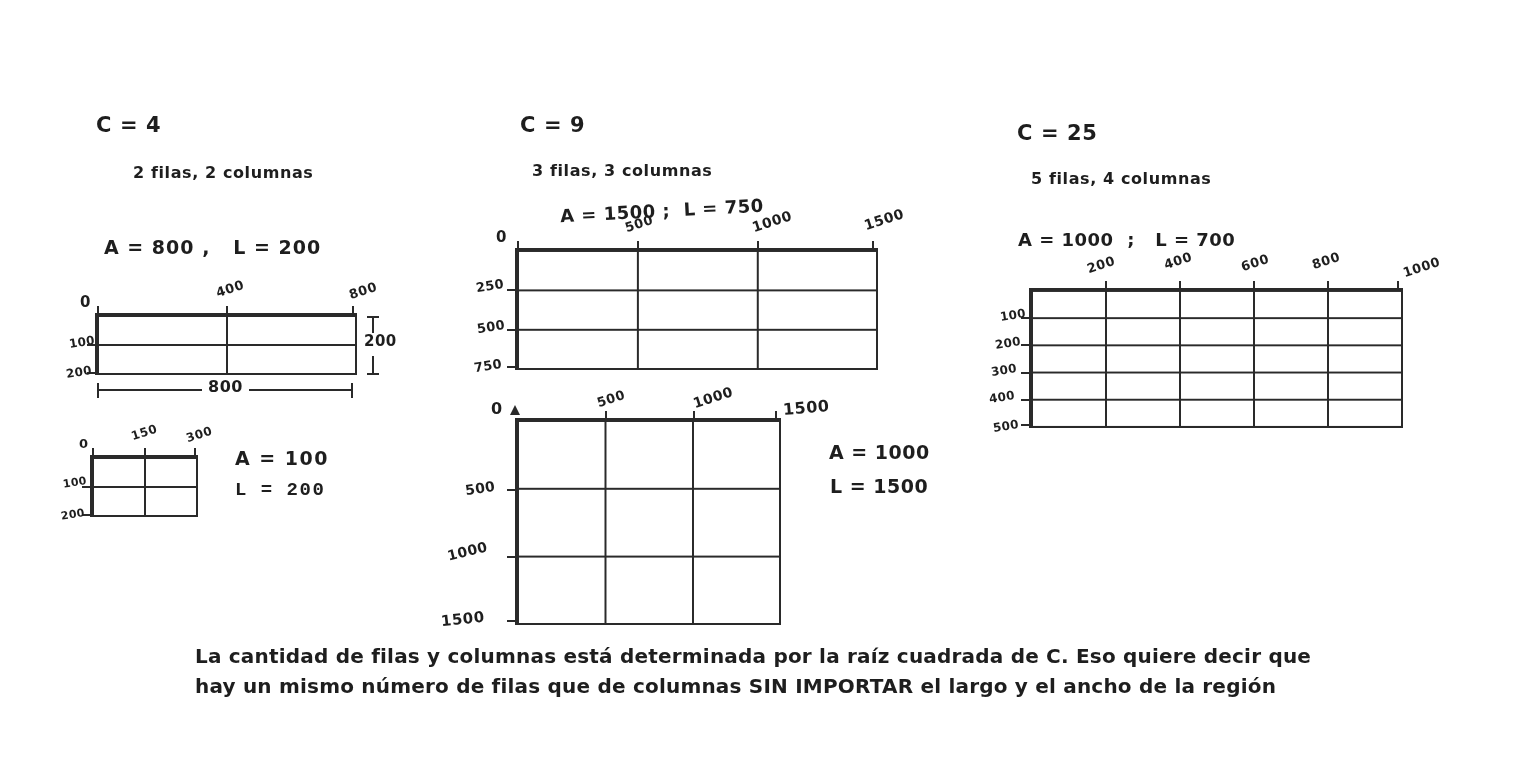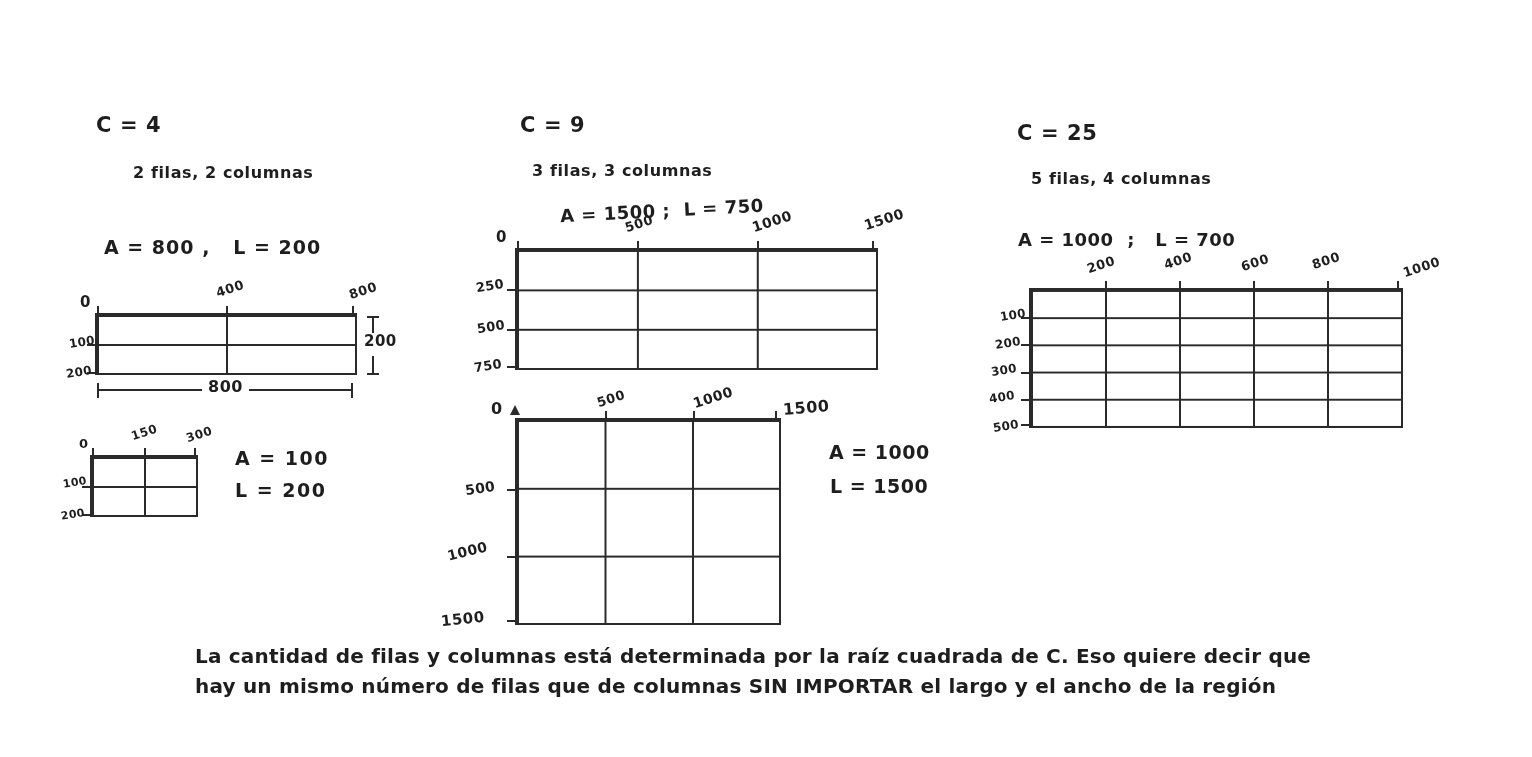--- a/index.html
+++ b/index.html
@@ -72,21 +72,21 @@
     <i class="tkx" style="left:98%;"></i>
     <i class="tky" style="top:50%;"></i>
     <i class="tky" style="top:98%;"></i>
   </div>
   <span class="t num" style="left:79px;top:437px;font-size:13px;">0</span>
   <span class="t xt" style="left:134px;top:430px;font-size:12px;">150</span>
   <span class="t xt" style="left:189px;top:432px;font-size:12px;">300</span>
   <span class="t yt" style="left:63px;top:477px;font-size:11px;">100</span>
   <span class="t yt" style="left:61px;top:509px;font-size:11px;">200</span>
   <span class="t num" style="left:235px;top:448px;font-size:19px;letter-spacing:1.5px;">A = 100</span>
-  <span class="t num" style="left:235px;top:480px;font-size:19px;letter-spacing:1.5px;">L = 200</span>
+  <span class="t num" style="left:235px;top:480px;font-size:19px;letter-spacing:1.5px;font-family:Liberation Mono, monospace;">L = 200</span>
 
   <div class="t hw" style="left:520px;top:113px;font-size:21px;">C = 9</div>
   <div class="t hw" style="left:532px;top:162px;font-size:16px;">3 filas, 3 columnas</div>
   <div class="t num" style="left:560px;top:201px;font-size:18px;transform:rotate(-3deg);">A = 1500 ;  L = 750</div>
 
   <div class="grid g3x3" style="left:515px;top:248px;width:363px;height:122px;">
     <i class="tkx" style="left:0;"></i>
     <i class="tkx" style="left:33.4%;"></i>
     <i class="tkx" style="left:66.8%;"></i>
     <i class="tkx" style="left:99%;"></i>

